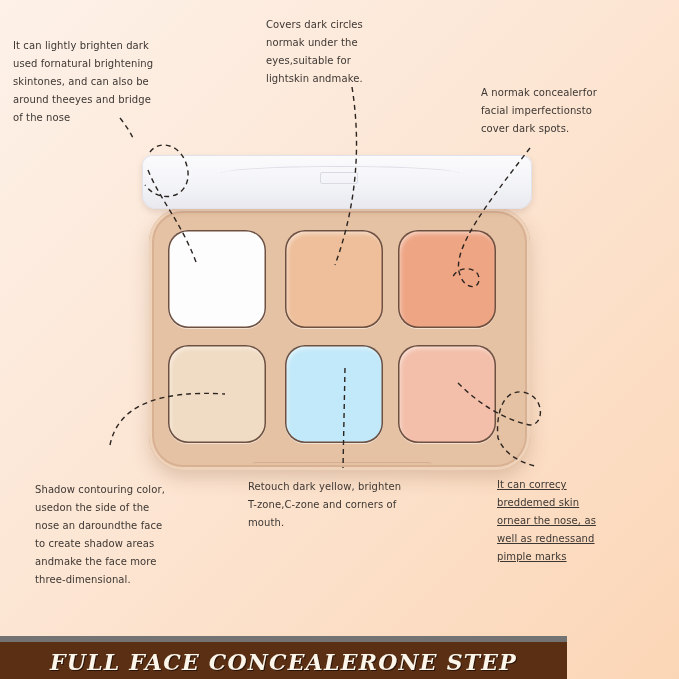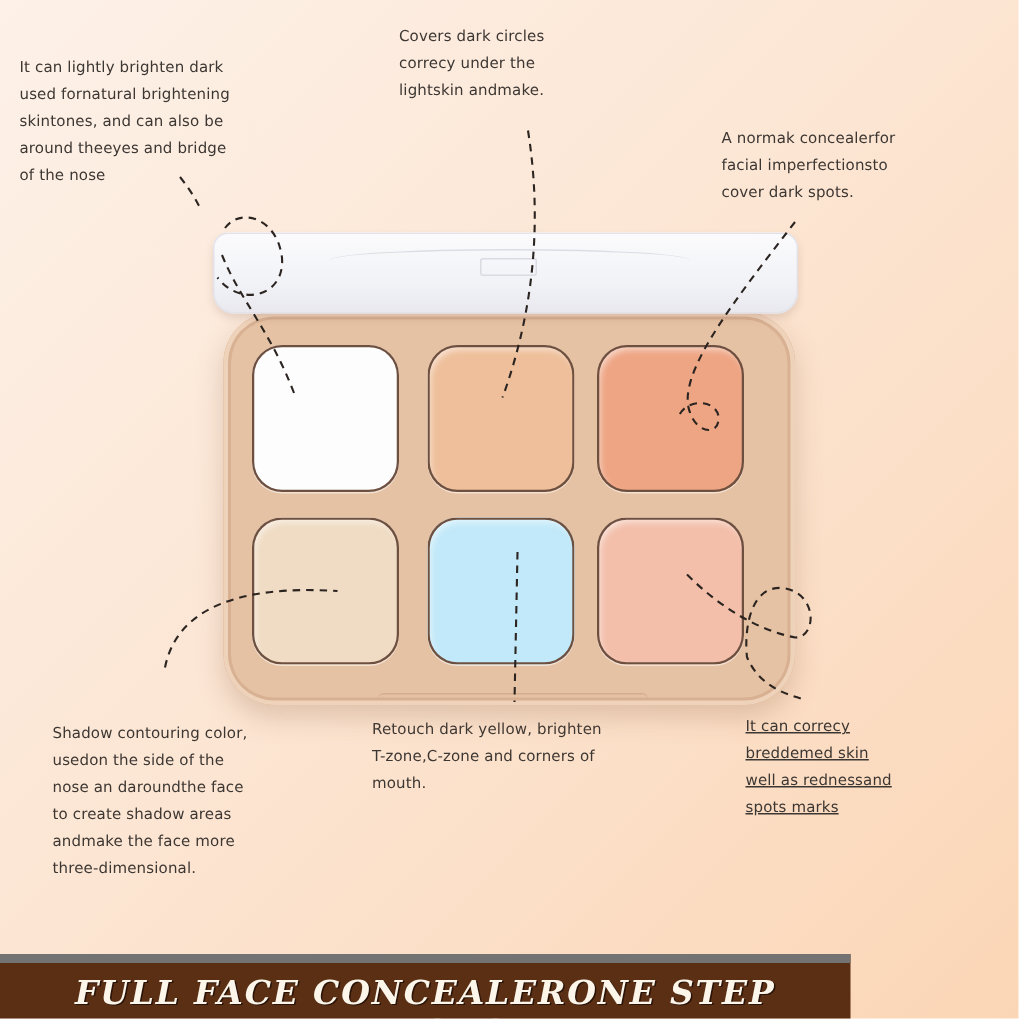--- a/index.html
+++ b/index.html
@@ -47,21 +47,22 @@
 <div class="note" id="note-tl">
   <div>It can lightly brighten dark</div>
   <div>used fornatural brightening</div>
   <div>skintones, and can also be</div>
   <div>around theeyes and bridge</div>
   <div>of the nose</div>
 </div>
 
 <div class="note" id="note-tc">
   <div>Covers dark circles</div>
-  <div>correcy under the</div>
+  <div>normak under the</div>
+  <div>eyes,suitable for</div>
   <div>lightskin andmake.</div>
 </div>
 
 <div class="note" id="note-tr">
   <div>A normak concealerfor</div>
   <div>facial imperfectionsto</div>
   <div>cover dark spots.</div>
 </div>
 
 <div class="note" id="note-bl">
@@ -75,22 +76,23 @@
 
 <div class="note" id="note-bc">
   <div>Retouch dark yellow, brighten</div>
   <div>T-zone,C-zone and corners of</div>
   <div>mouth.</div>
 </div>
 
 <div class="note" id="note-br">
   <div>It can correcy</div>
   <div>breddemed skin</div>
+  <div>ornear the nose, as</div>
   <div>well as rednessand</div>
-  <div>spots marks</div>
+  <div>pimple marks</div>
 </div>
 
 <div class="hinge"></div>
 <div class="palette" style="background-color: rgb(230, 194, 164);"></div>
 <div class="lid"></div>
 <div class="lid-wave"></div>
 <div class="lid-logo"></div>
 
 <div class="pan" id="pan0" style="left: 168px; top: 230px; background: rgb(253, 253, 253);"></div>
 <div class="pan" id="pan1" style="left: 285px; top: 230px; background: rgb(238, 191, 154);"></div>

